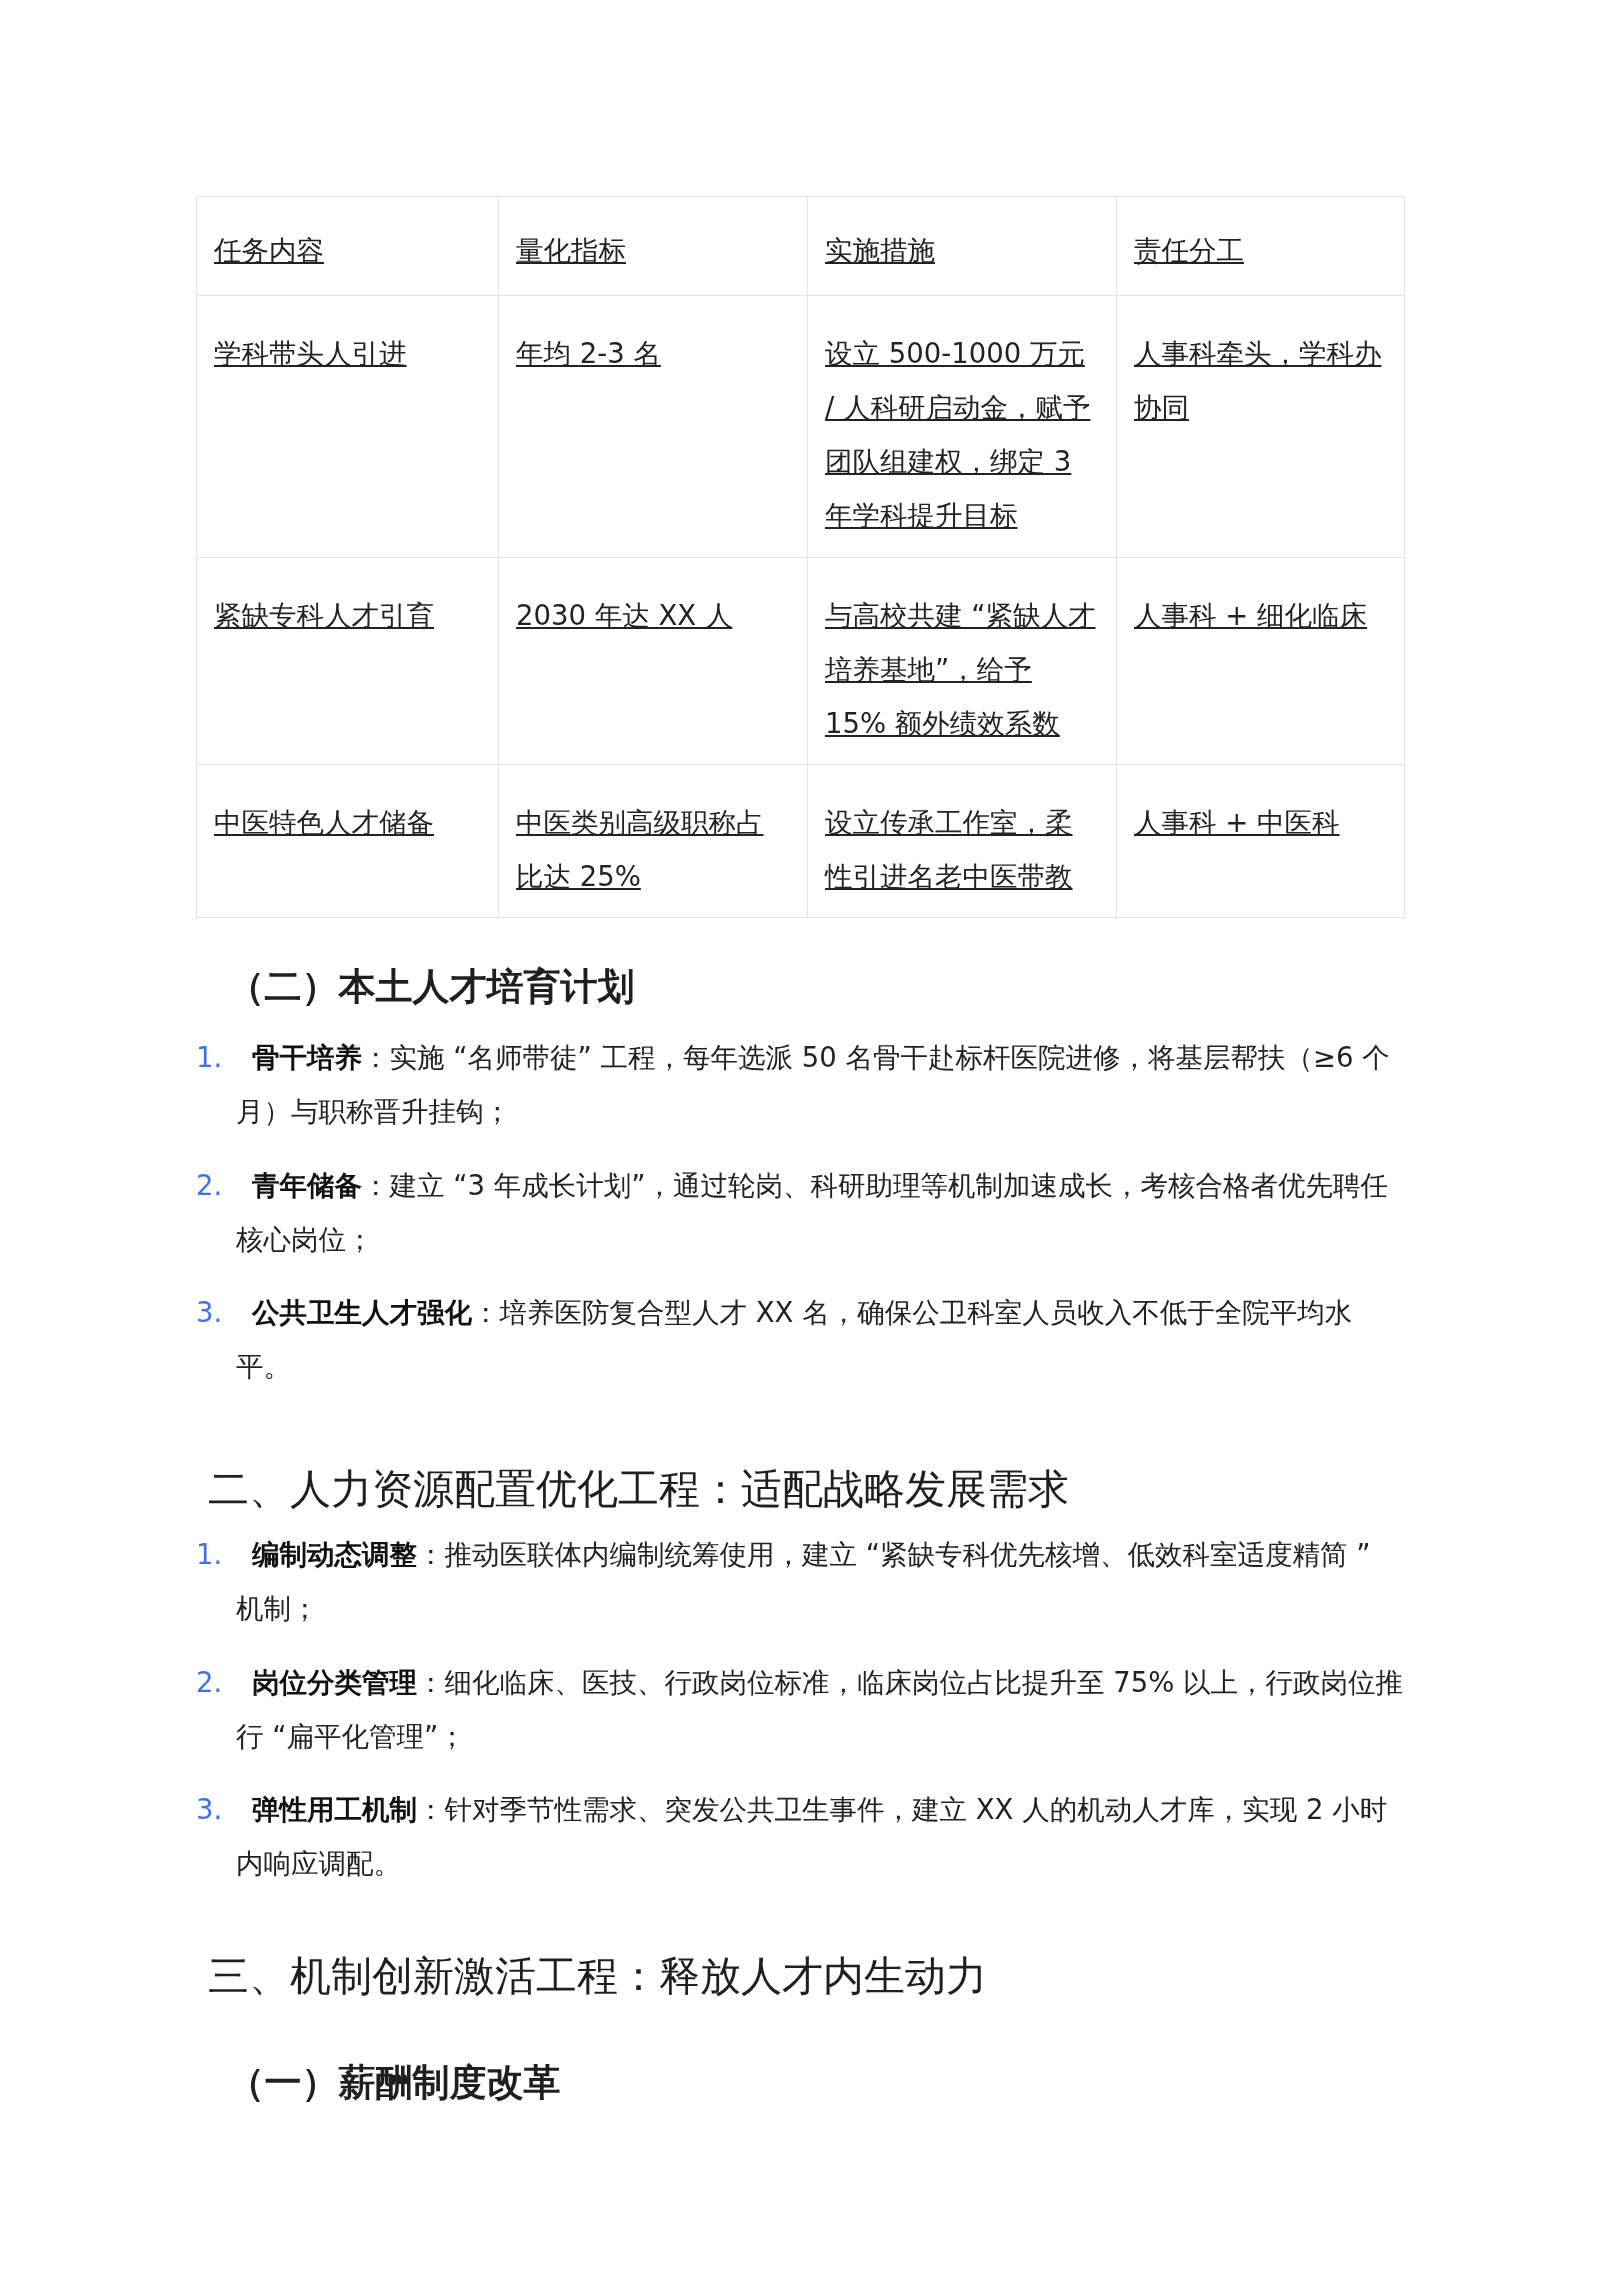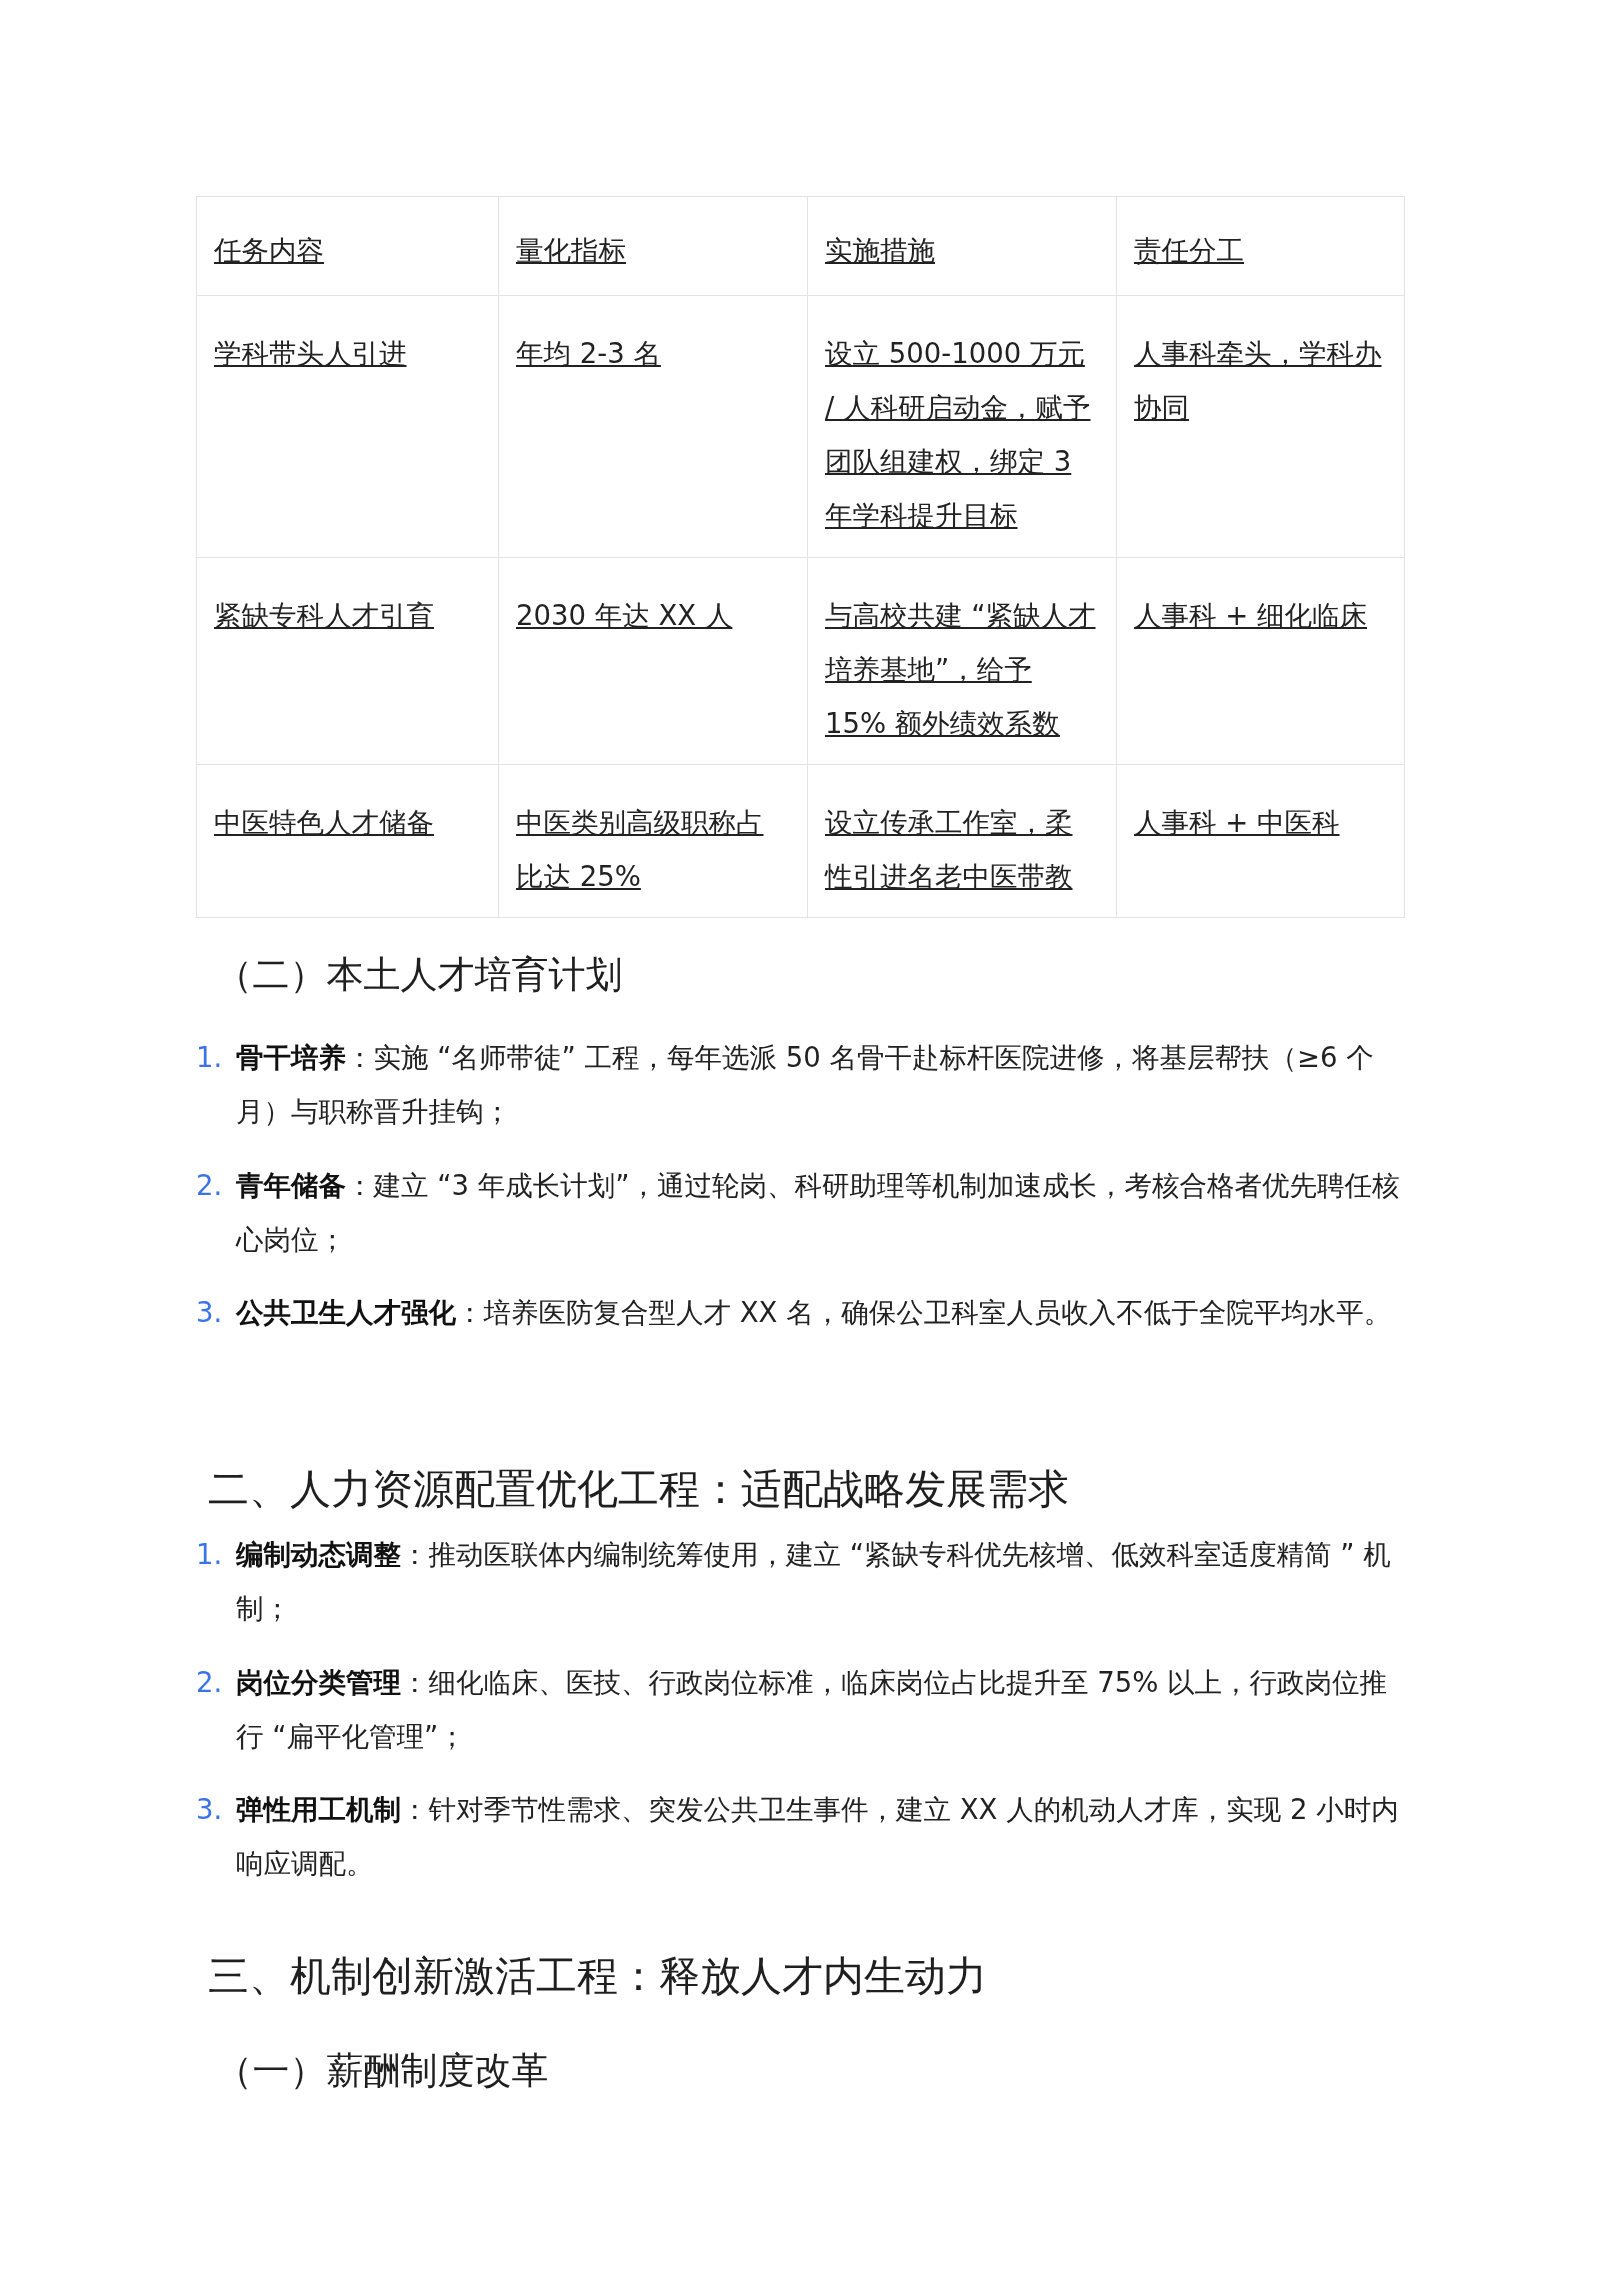--- a/index.html
+++ b/index.html
@@ -13,26 +13,26 @@
   table.plan td.c0 { width: 302px; }
   table.plan td.c1 { width: 309px; }
   table.plan td.c2 { width: 309px; }
   table.plan td.c3 { width: 288px; }
   table.plan tr.h td { height: 99px; padding-top: 26px; }
   table.plan tr.r1 td { height: 262px; padding-top: 30px; }
   table.plan tr.r2 td { height: 207px; padding-top: 30px; }
   table.plan tr.r3 td { height: 153px; padding-top: 30px; }
   .serif { font-family: "DejaVu Serif", "Liberation Serif", serif; }
 
-  .h3 { font-size: 37px; font-weight: 400; margin: 0; position: absolute; left: 0; }
+  .h3 { font-size: 37px; font-weight: 700; margin: 12px; position: absolute; left: 0; }
   .h2 { font-size: 41px; font-weight: 500; margin: 12px; position: absolute; left: 0; }
   ol.items { list-style: none; margin: 0; padding: 0; position: absolute; left: 0; width: 1208px; }
   ol.items li { position: relative; padding-left: 40px; font-size: 27.5px; line-height: 54px; color: #222; margin-bottom: 19.6px; }
   ol.items li .num { position: absolute; left: 0; top: 0; color: #3b73e8; }
-  ol.items li b { font-weight: bold; color: #111; }
+  ol.items li b { font-weight: bold; color: #111; margin-left: 16px; }
 </style>
 </head>
 <body>
 
 <div class="page">
 
   <table class="plan">
     <tbody>
         <tr class="h">
       <td class="c0 serif">任务内容</td>

